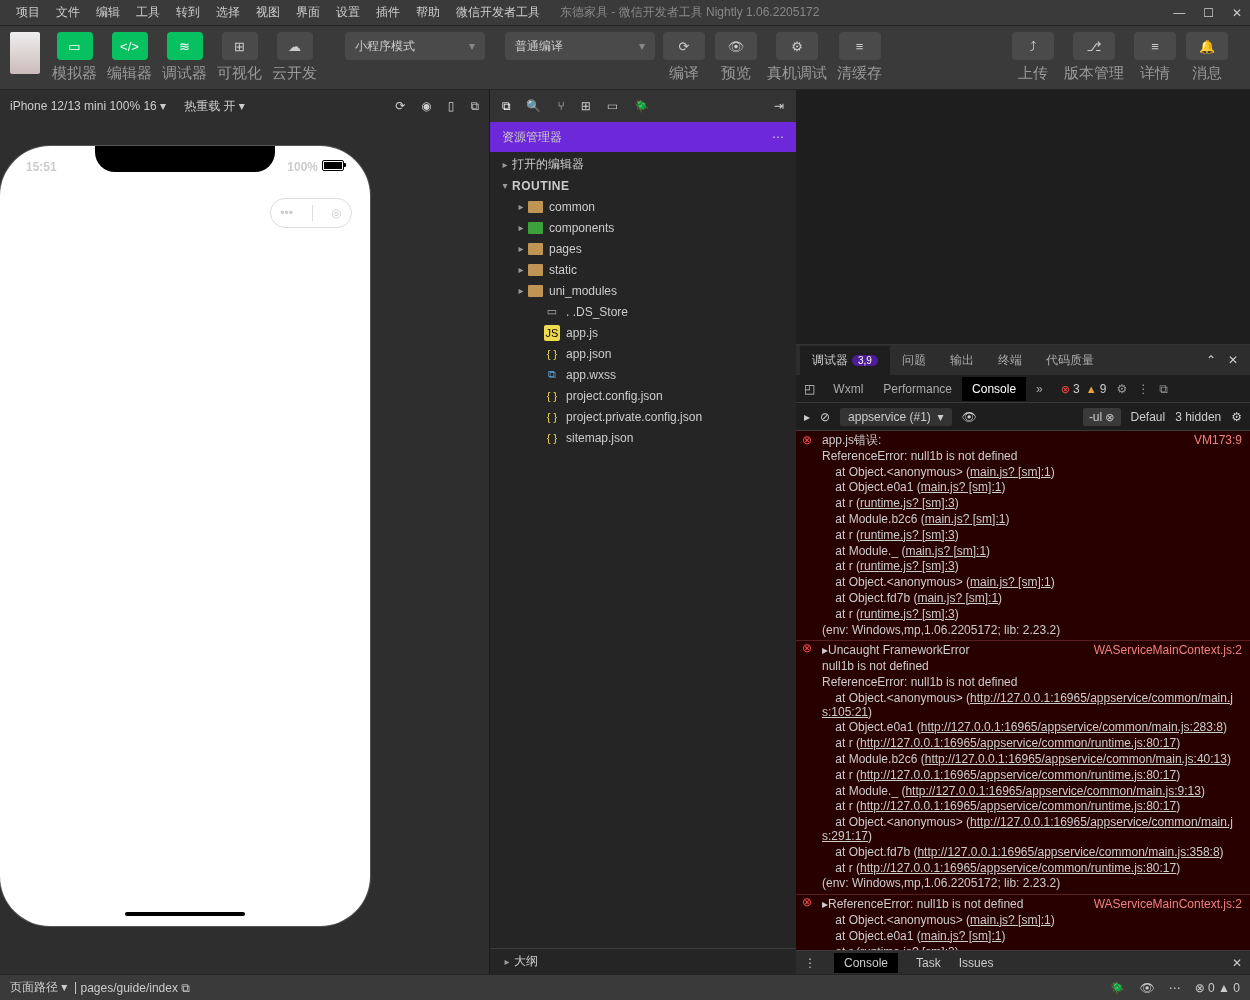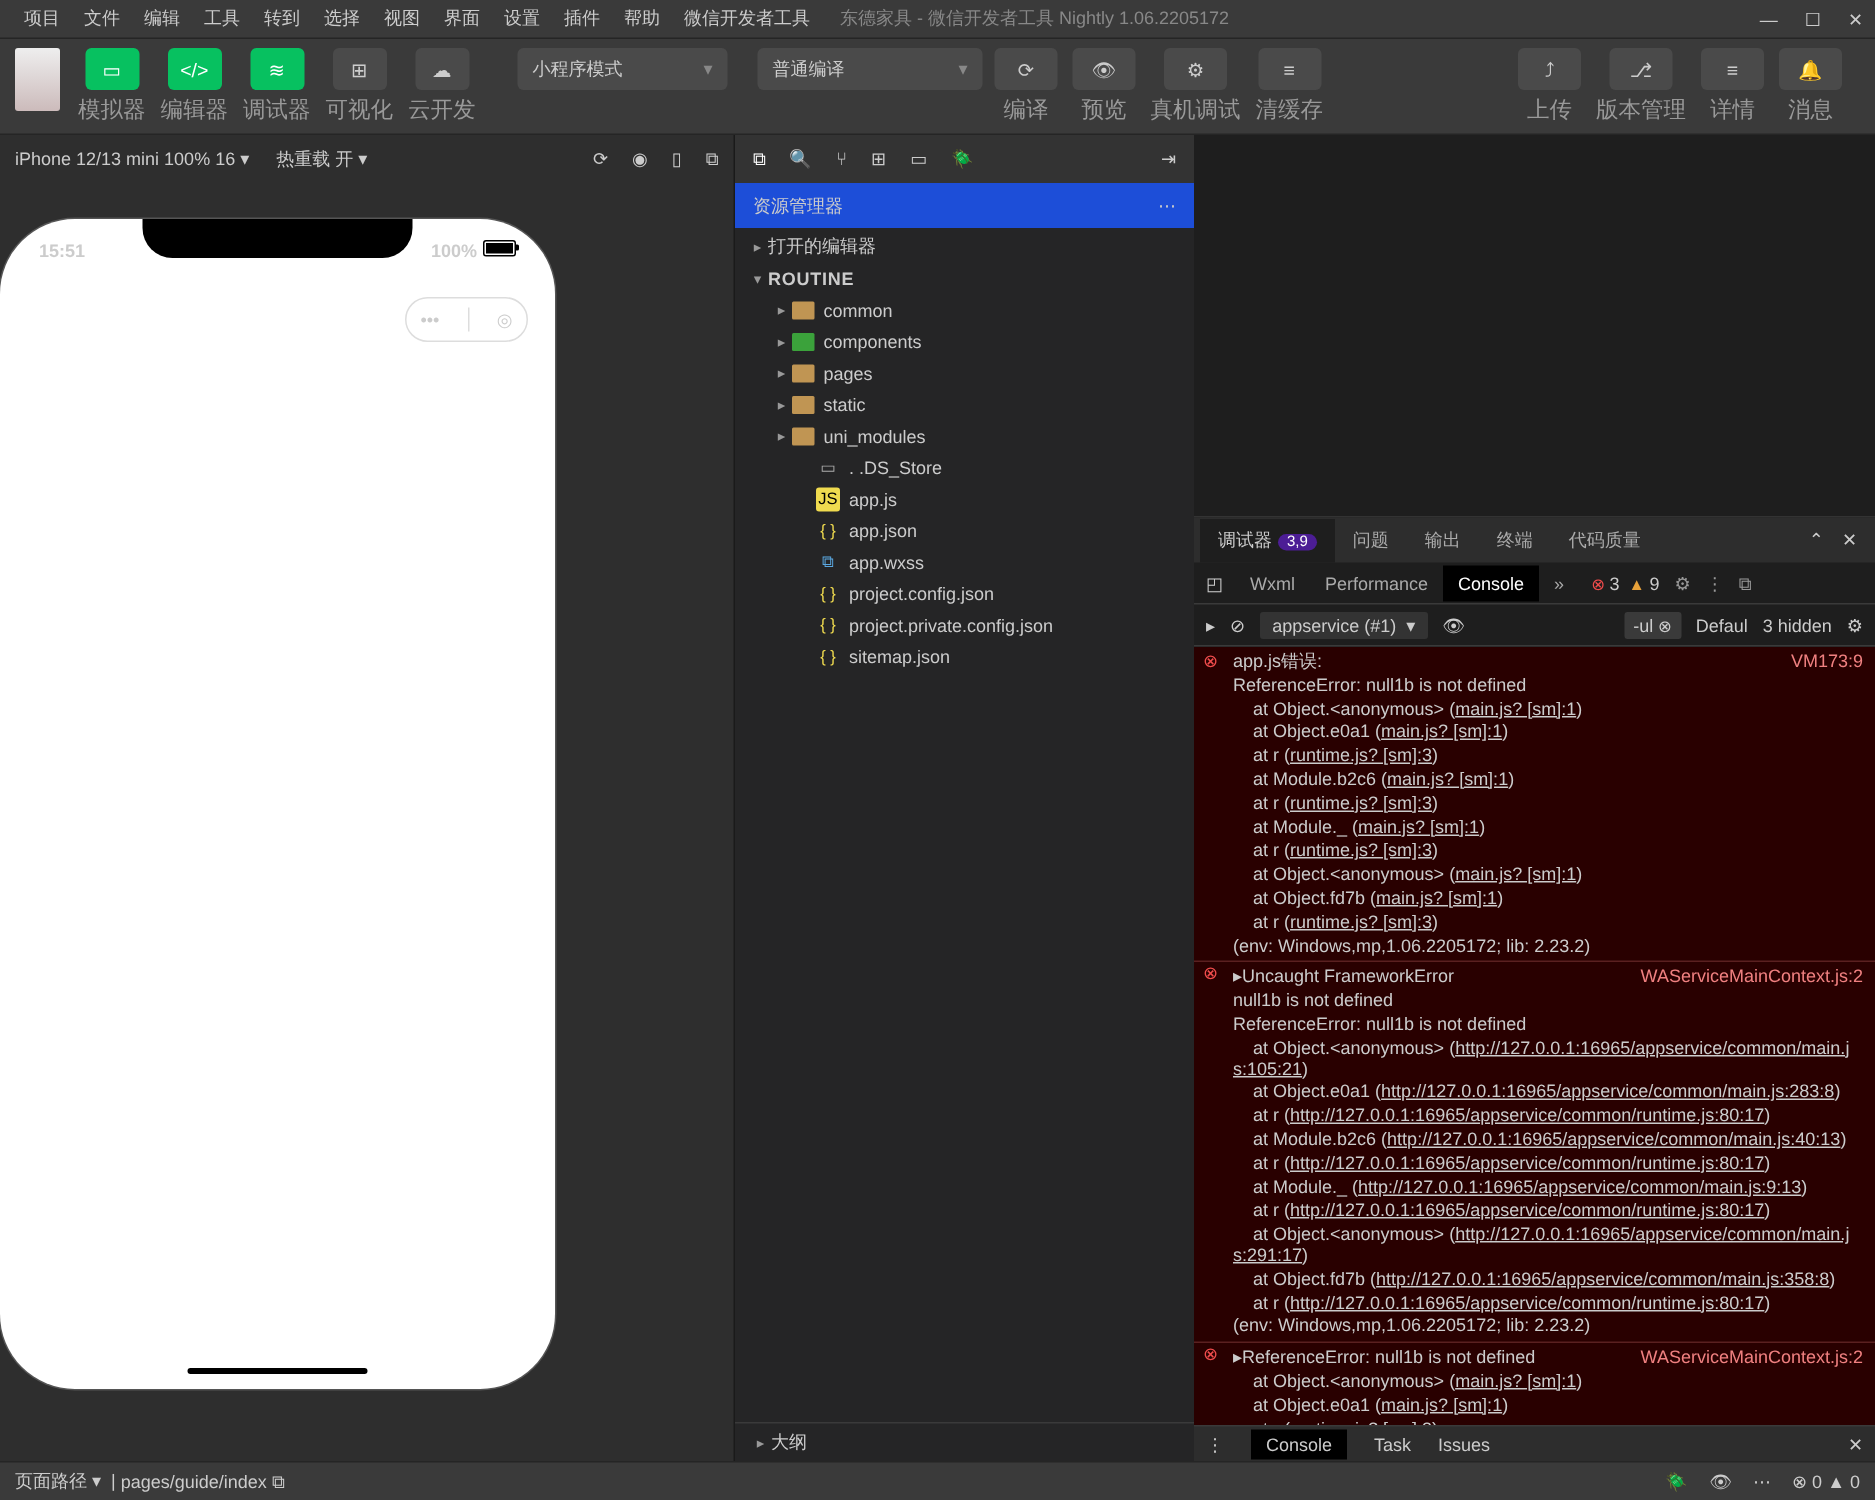--- a/index.html
+++ b/index.html
@@ -26,21 +26,21 @@
 .simbar .r{margin-left:auto;display:flex;gap:16px;color:#999;}
 .simcanvas{flex:1;display:flex;align-items:flex-start;padding-top:24px;}
 .phone{width:370px;height:780px;background:#fff;border-radius:50px;position:relative;box-shadow:0 0 0 1px #555;}
 .notch{position:absolute;top:0;left:50%;transform:translateX(-50%);width:180px;height:26px;background:#000;border-radius:0 0 20px 20px;}
 .statusbar{position:absolute;top:14px;left:0;right:0;display:flex;justify-content:space-between;padding:0 26px;color:#000;font-size:13px;font-weight:600;}
 .capsule{position:absolute;top:52px;right:18px;width:82px;height:30px;border:1px solid #ddd;border-radius:18px;display:flex;align-items:center;justify-content:space-around;color:#000;}
 .homebar{position:absolute;bottom:10px;left:50%;transform:translateX(-50%);width:120px;height:4px;background:#000;border-radius:3px;}
 .midpane{width:306px;background:#252526;display:flex;flex-direction:column;}
 .midtabs{height:32px;background:#333;display:flex;align-items:center;gap:16px;padding:0 12px;color:#999;}
 .midtabs .act{color:#fff;}
-.midhead{height:30px;display:flex;align-items:center;padding:0 12px;justify-content:space-between;color:#aaa;background:#1d4ed8;}
+.midhead{height:30px;display:flex;align-items:center;padding:0 12px;justify-content:space-between;color:#aaa;background:#6d28d9;}
 .tree{flex:1;overflow:auto;padding:2px 0;}
 .trow{display:flex;align-items:center;height:21px;padding-left:8px;cursor:pointer;color:#ccc;}
 .tarrow{width:14px;text-align:center;color:#999;font-size:10px;}
 .ticon{width:16px;height:16px;margin-right:6px;display:inline-flex;align-items:center;justify-content:center;font-size:11px;border-radius:2px;}
 .ifold{background:#c09553;color:#fff;}
 .ifoldg{background:#3ba23b;color:#fff;}
 .ijs{background:#f0db4f;color:#000;}
 .ijson{color:#f0db4f;}
 .iwxss{color:#5aa7e0;}
 .ifile{color:#aaa;}

